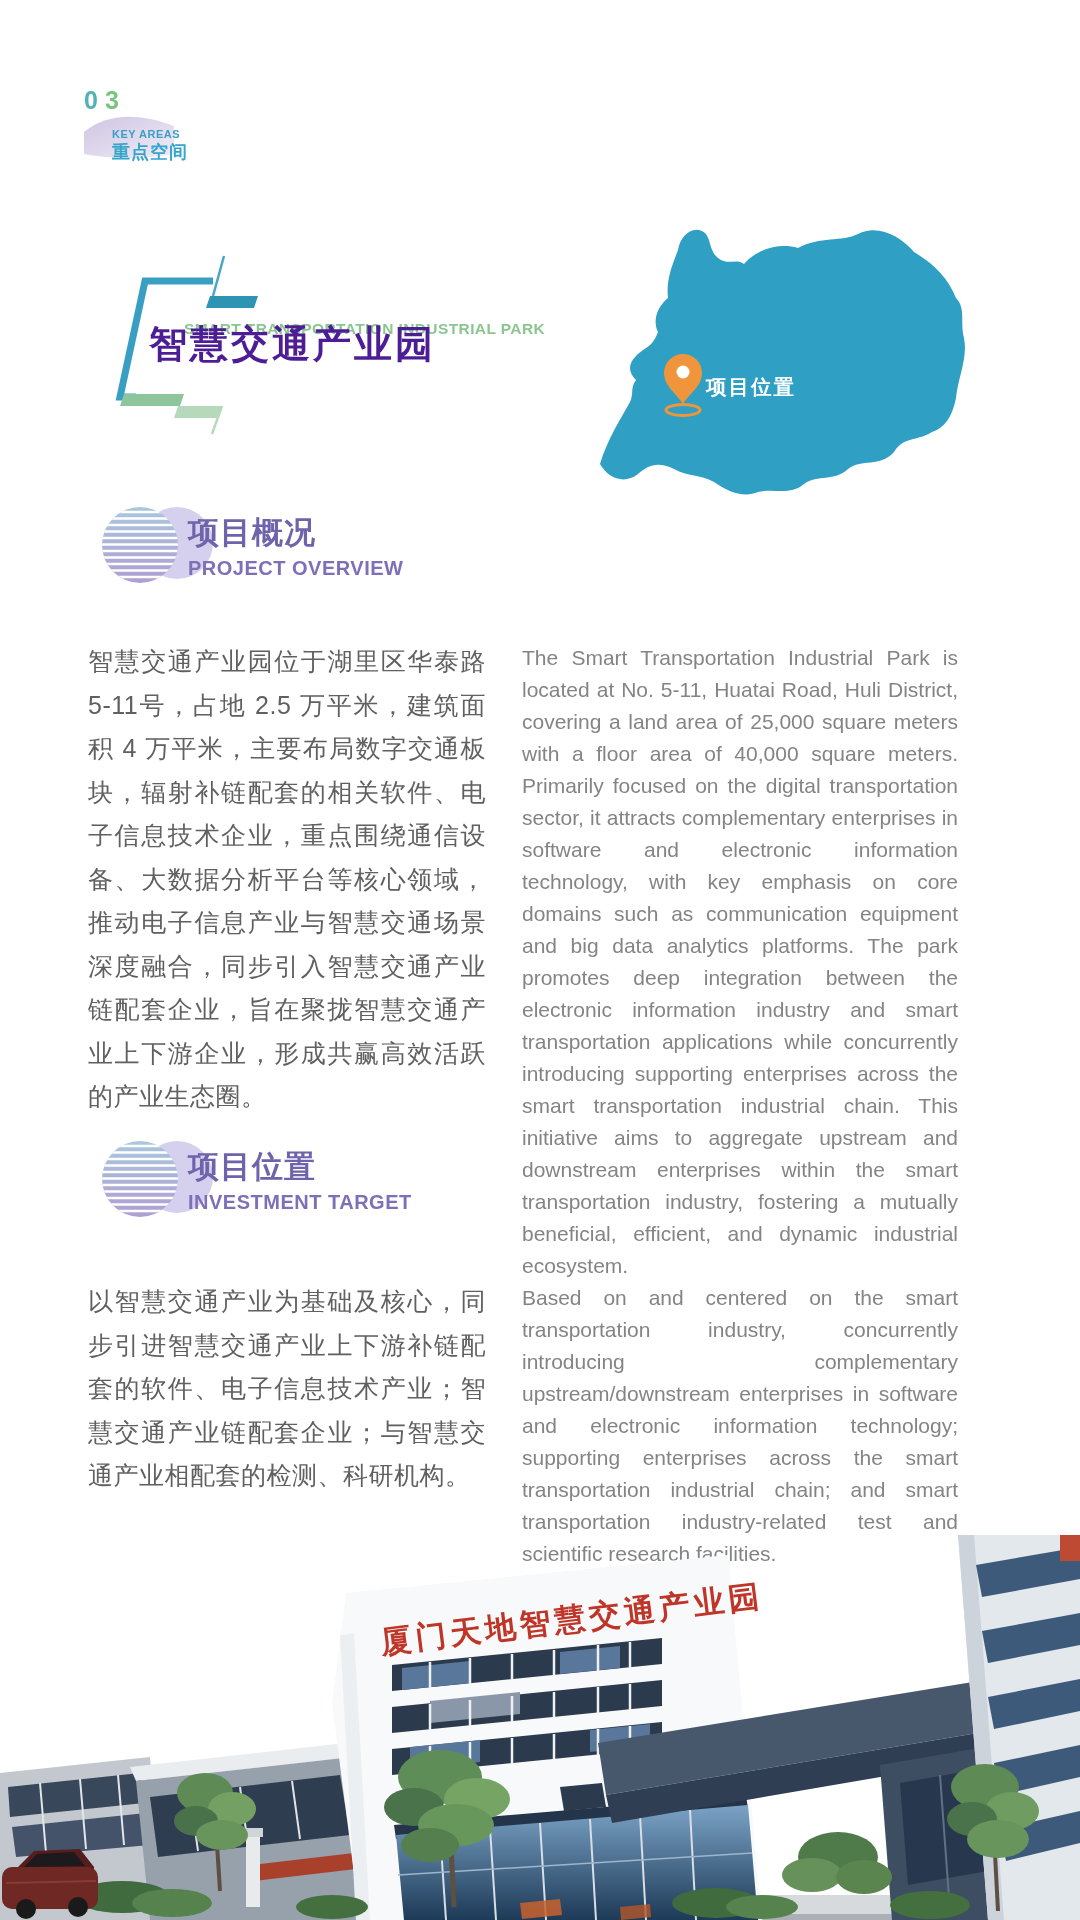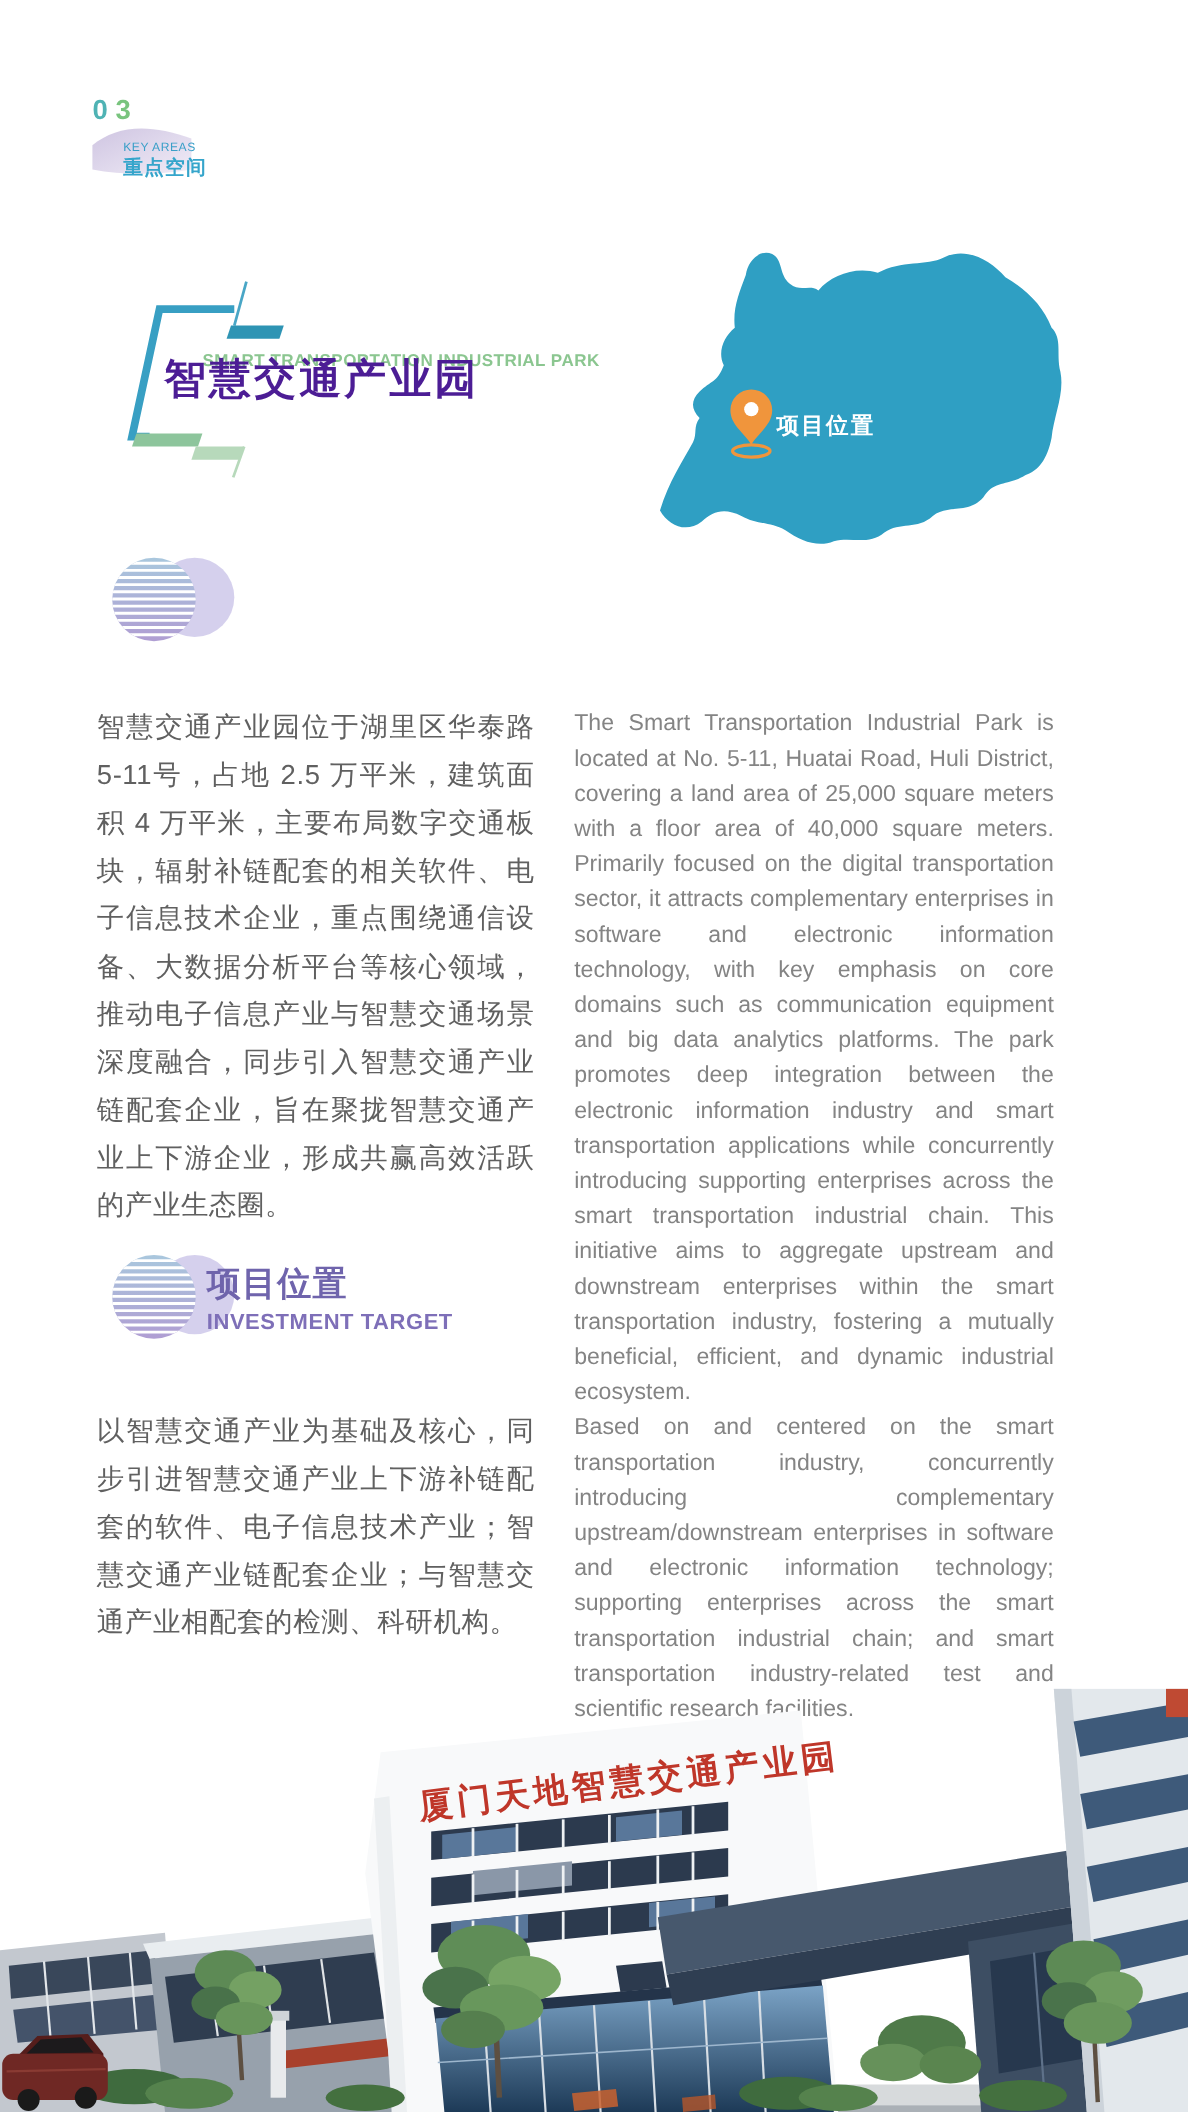--- a/index.html
+++ b/index.html
@@ -4,21 +4,21 @@
 <style>
   html,body{margin:0;padding:0;background:#fff;}
   .page{position:relative;width:1080px;height:1920px;background:#ffffff;overflow:hidden;
         font-family:"Liberation Sans","DejaVu Sans",sans-serif;}
   .abs{position:absolute;}
 
   
   .badge-number{left:84px;top:86px;font-size:25px;font-weight:bold;letter-spacing:7px;}
   .badge-number .n0{color:#4fb3b4;}
   .badge-number .n3{color:#79c47e;}
-  .badge-kicker{left:112px;top:128px;font-size:11px;font-weight:normal;color:#3a9fc8;letter-spacing:.5px;}
+  .badge-kicker{left:112px;top:128px;font-size:11px;font-weight:bold;color:#3a9fc8;letter-spacing:.5px;}
   .badge-title{left:112px;top:140px;font-size:18px;font-weight:bold;color:#35a5cb;letter-spacing:1px;}
 
   
   .hero-sub{left:152px;top:320px;font-size:15.5px;font-weight:bold;color:#8bc690;letter-spacing:.4px;margin-left:32px;}
   .hero-title{left:149px;top:319px;font-size:38px;font-weight:bold;color:#4c1d95;letter-spacing:3px;}
 
   
   .sec-head-text .cn{font-size:31px;font-weight:bold;color:#6f64ac;letter-spacing:1px;}
   .sec-head-text .en{font-size:20px;font-weight:bold;color:#7e6fb8;letter-spacing:.5px;margin-top:3px;}
 
@@ -98,20 +98,24 @@
         <line x1="0" y1="36" x2="86" y2="36"></line>
           <line x1="0" y1="42.5" x2="86" y2="42.5"></line>
         <line x1="0" y1="49" x2="86" y2="49"></line>
           <line x1="0" y1="55.5" x2="86" y2="55.5"></line>
         <line x1="0" y1="62" x2="86" y2="62"></line>
           <line x1="0" y1="68.5" x2="86" y2="68.5"></line>
         <line x1="0" y1="75" x2="86" y2="75"></line>
       </g>
     </g>
   </svg>
+  <div class="abs sec-head-text" style="left:188px;top:512px;">
+    <div class="cn">项目概况</div>
+    <div class="en">PROJECT OVERVIEW</div>
+  </div>
 
   <div class="abs col-cn" style="left:88px;top:640px;">智慧交通产业园位于湖里区华泰路5-11号，占地 2.5 万平米，建筑面积 4 万平米，主要布局数字交通板块，辐射补链配套的相关软件、电子信息技术企业，重点围绕通信设备、大数据分析平台等核心领域，推动电子信息产业与智慧交通场景深度融合，同步引入智慧交通产业链配套企业，旨在聚拢智慧交通产业上下游企业，形成共赢高效活跃的产业生态圈。</div>
   <div class="abs col-en" style="left:522px;top:642px;">The Smart Transportation Industrial Park is located at No. 5-11, Huatai Road, Huli District, covering a land area of 25,000 square meters with a floor area of 40,000 square meters. Primarily focused on the digital transportation sector, it attracts complementary enterprises in software and electronic information technology, with key emphasis on core domains such as communication equipment and big data analytics platforms. The park promotes deep integration between the electronic information industry and smart transportation applications while concurrently introducing supporting enterprises across the smart transportation industrial chain. This initiative aims to aggregate upstream and downstream enterprises within the smart transportation industry, fostering a mutually beneficial, efficient, and dynamic industrial ecosystem.</div>
 
   <svg class="abs" style="left:97px;top:1136px;" width="120" height="86" viewBox="0 0 120 86">
     <defs>
         <clipPath id="clipC2">
           <circle cx="43" cy="43" r="38"></circle>
         </clipPath>
       </defs>

